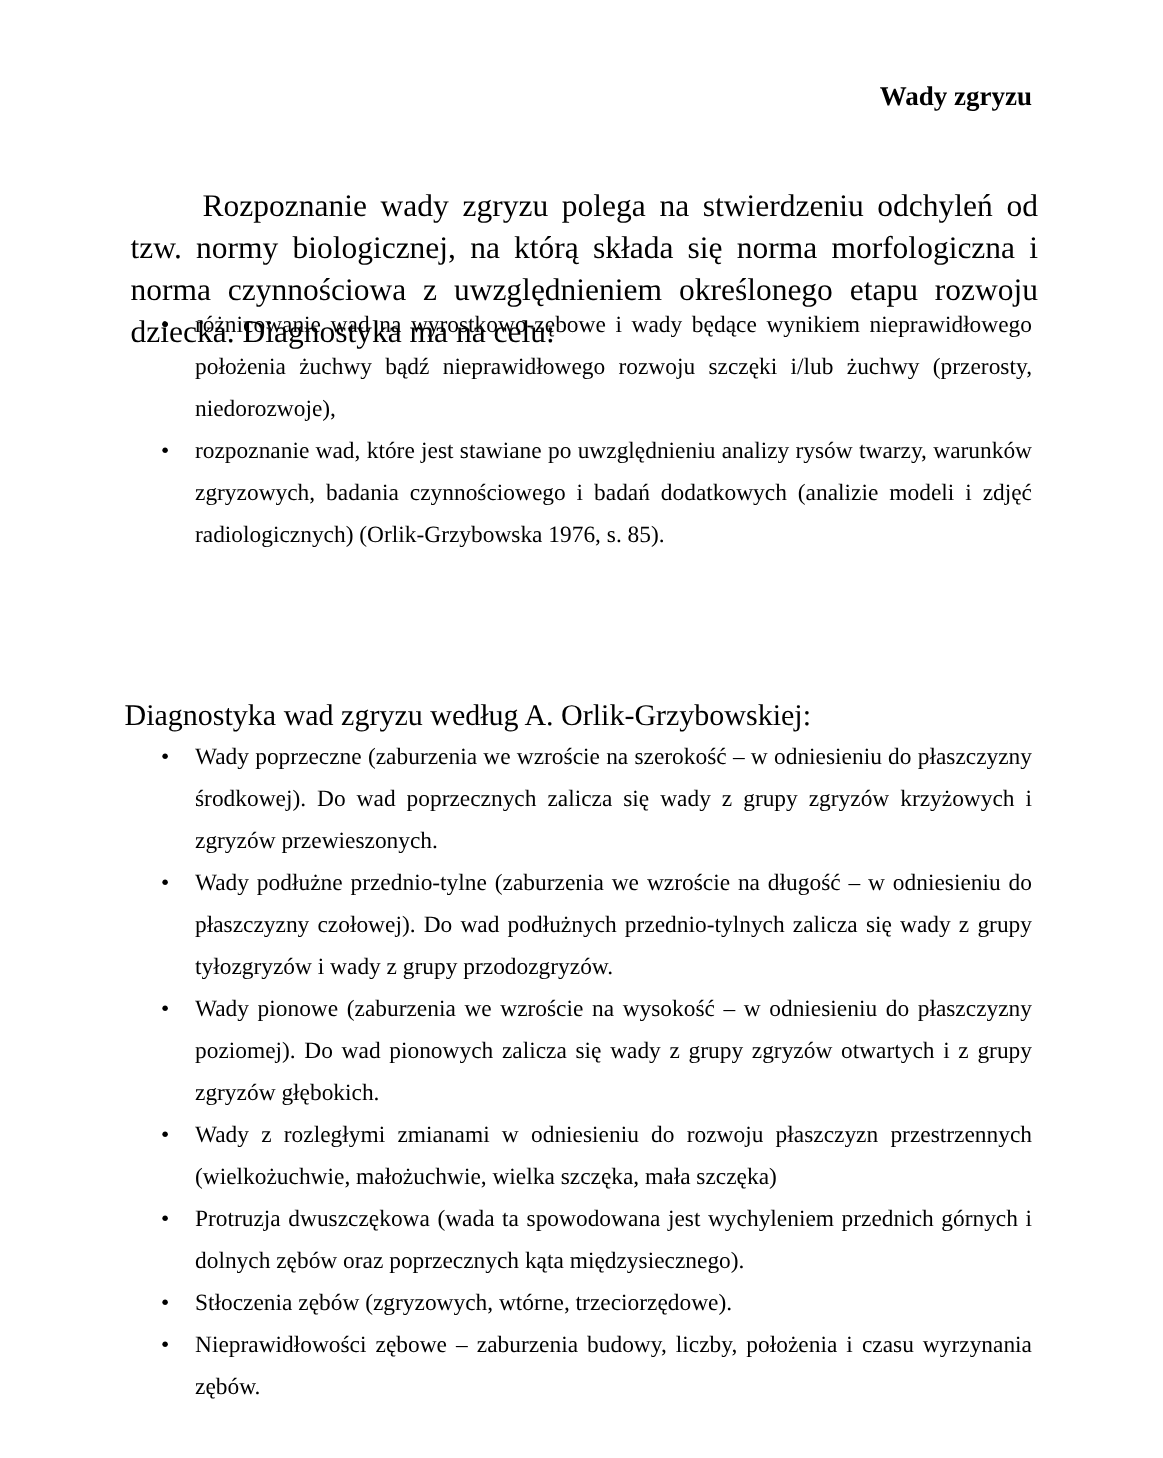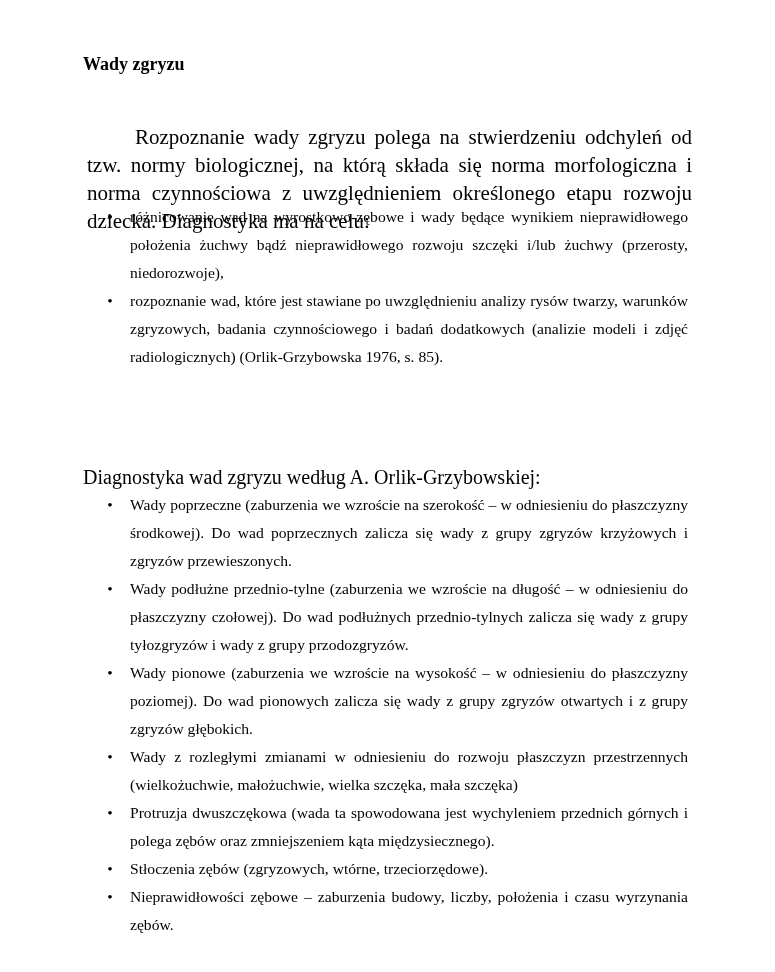--- a/index.html
+++ b/index.html
@@ -19,21 +19,21 @@
       position: absolute;
       left: 83px;
       top: 0;
       width: 605px;
     }
     .title {
       position: absolute;
       top: 53px;
       left: 0;
       width: 605px;
-      text-align: left;
+      text-align: right;
       font-weight: bold;
       font-size: 18px;
       line-height: 22px;
       margin: 0;
     }
     .intro {
       position: absolute;
       top: 119px;
       left: 0;
       width: 605px;
@@ -113,21 +113,21 @@
     <li>
       <span class="bullet">•</span>
       <span>Wady pionowe (zaburzenia we wzroście na wysokość – w odniesieniu do płaszczyzny poziomej). Do wad pionowych zalicza się wady z grupy zgryzów otwartych i z grupy zgryzów głębokich.</span>
     </li>
     <li>
       <span class="bullet">•</span>
       <span>Wady z rozległymi zmianami w odniesieniu do rozwoju płaszczyzn przestrzennych (wielkożuchwie, małożuchwie, wielka szczęka, mała szczęka)</span>
     </li>
     <li>
       <span class="bullet">•</span>
-      <span>Protruzja dwuszczękowa (wada ta spowodowana jest wychyleniem przednich górnych i polega zębów oraz zmniejszeniem kąta międzysiecznego).</span>
+      <span>Protruzja dwuszczękowa (wada ta spowodowana jest wychyleniem przednich górnych i dolnych zębów oraz poprzecznych kąta międzysiecznego).</span>
     </li>
     <li>
       <span class="bullet">•</span>
       <span>Stłoczenia zębów (zgryzowych, wtórne, trzeciorzędowe).</span>
     </li>
     <li>
       <span class="bullet">•</span>
       <span>Nieprawidłowości zębowe – zaburzenia budowy, liczby, położenia i czasu wyrzynania zębów.</span>
     </li>
   </ul>

